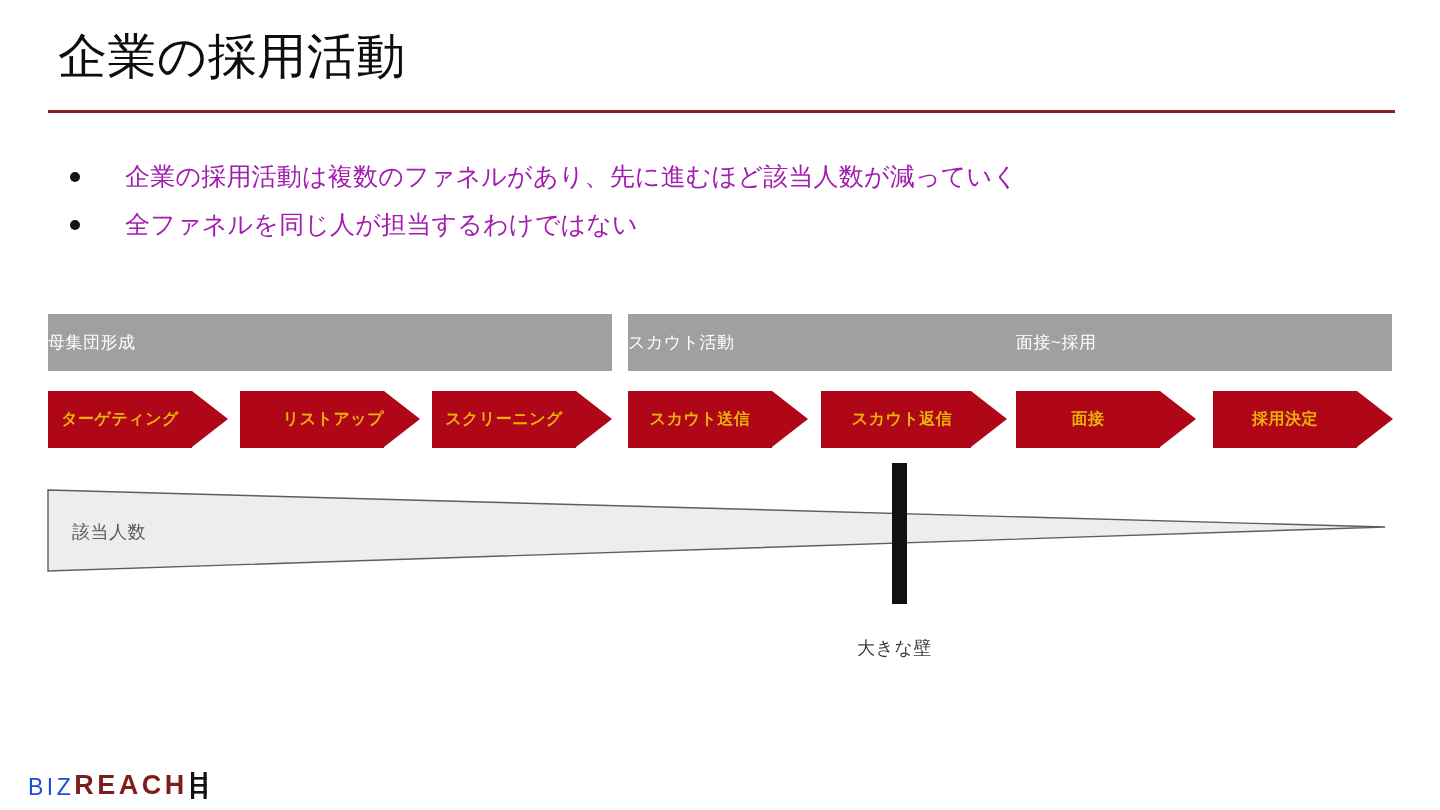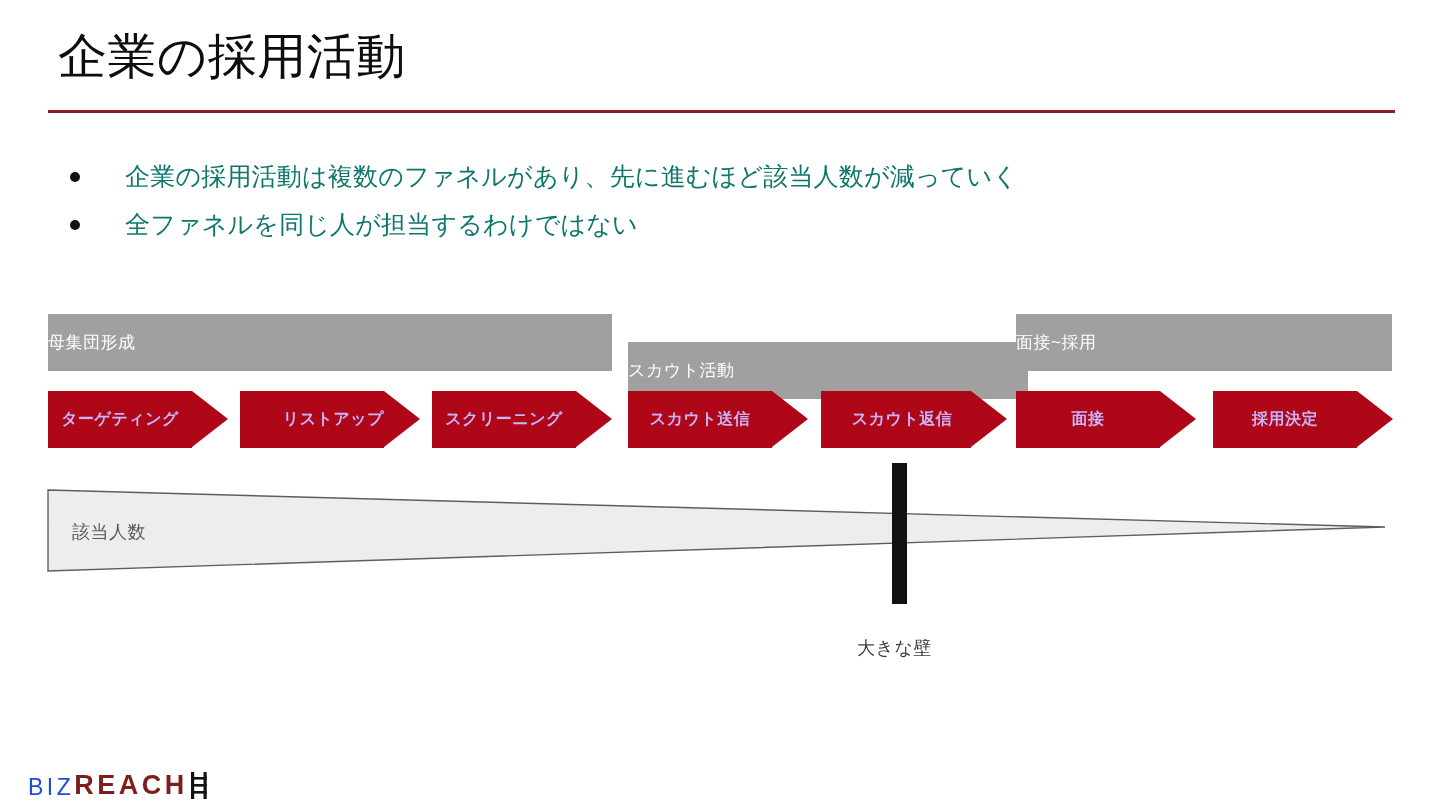--- a/index.html
+++ b/index.html
@@ -54,21 +54,21 @@
     height: 10px;
     border-radius: 50%;
     background: #121212;
     margin-top: 12px;
     margin-right: 45px;
     flex: 0 0 auto;
   }
   .bullet-text {
     font-size: 25px;
     line-height: 1.35;
-    color: #0f766e;
+    color: #a21caf;
     white-space: nowrap;
     letter-spacing: 0.2px;
   }
 
   
   #diagram {
     position: absolute;
     left: 0;
     top: 0;
     width: 1440px;
@@ -93,21 +93,21 @@
   .stage-arrow {
     position: absolute;
     top: 391px;
     height: 57px;
     background: #b00718;
     display: flex;
     align-items: center;
     justify-content: center;
   }
   .stage-arrow-label {
-    color: #c4b5fd;
+    color: #eab308;
     font-size: 16px;
     font-weight: bold;
     letter-spacing: 0.5px;
     position: relative;
     z-index: 2;
     white-space: nowrap;
   }
   .stage-arrow .tip {
     position: absolute;
     left: 100%;
@@ -200,21 +200,21 @@
     <div class="bullet-dot"></div>
     <div class="bullet-text">全ファネルを同じ人が担当するわけではない</div>
   </div>
 </div>
 
 <div id="diagram">
 
   <div class="phase-band" style="left:48px; width:564px;">
     <span class="phase-band-label">母集団形成</span>
   </div>
-  <div class="phase-band" style="left:628px; width:400px;margin-top:28px;">
+  <div class="phase-band" style="left:628px; width:400px;">
     <span class="phase-band-label">スカウト活動</span>
   </div>
   <div class="phase-band" style="left:1016px; width:376px;">
     <span class="phase-band-label">面接~採用</span>
   </div>
 
   <div class="stage-arrow" style="left:48px; width:144px;">
     <span class="stage-arrow-label">ターゲティング</span>
     <span class="tip"></span>
   </div>

